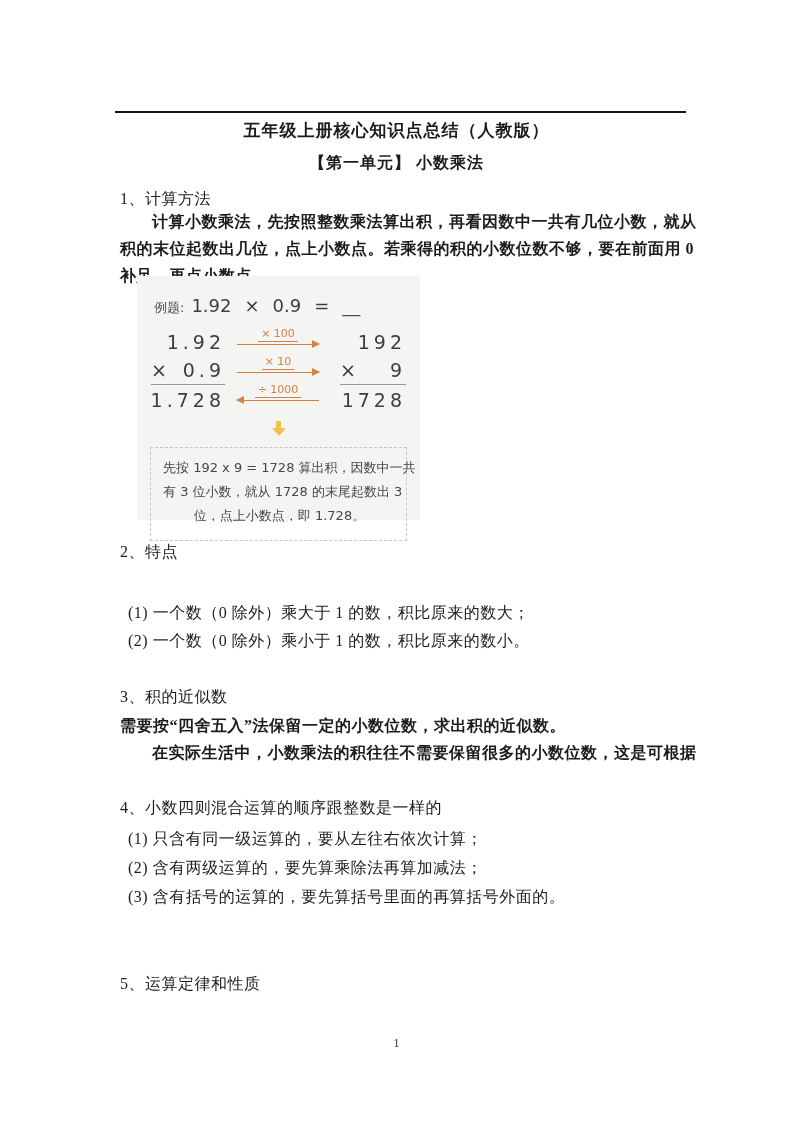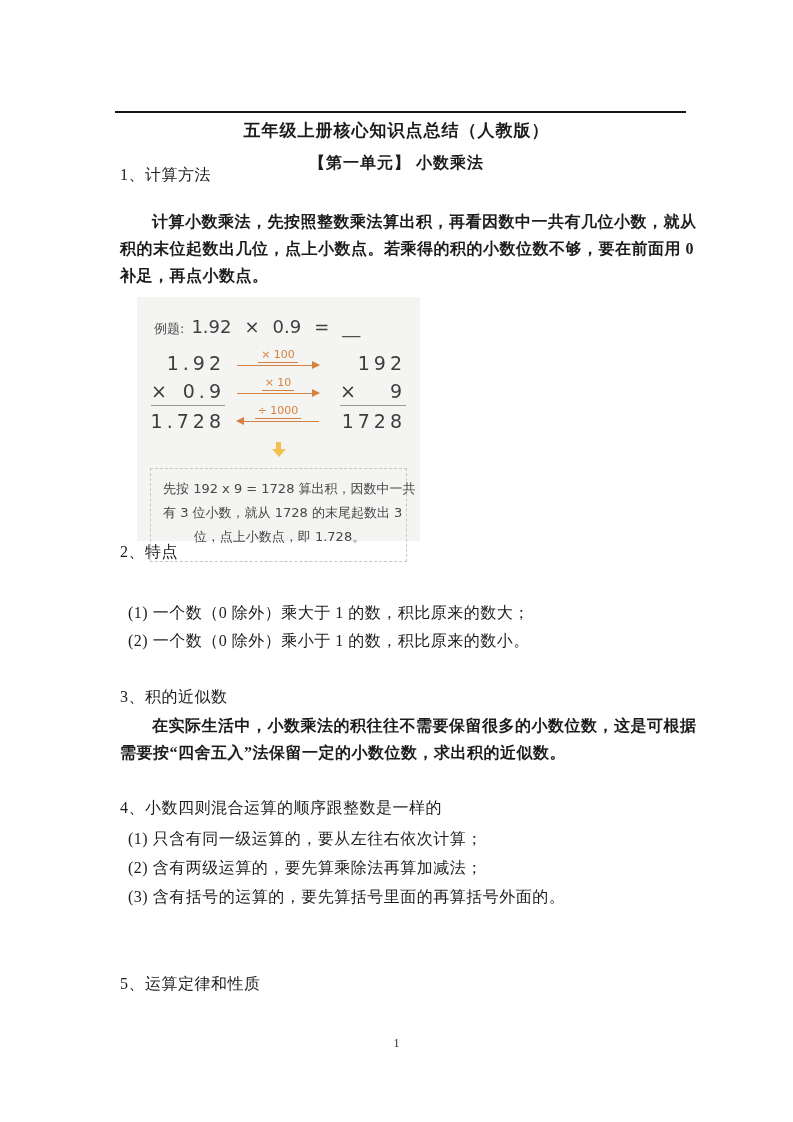--- a/index.html
+++ b/index.html
@@ -56,21 +56,21 @@
 
   .page-number {
     position: absolute; top: 1036px; left: 0; width: 100%;
     text-align: center;
     font-size: 12px; color: #2e2e2e;
   }
 
   
   .card {
     position: absolute;
-    left: 137px; top: 297px;
+    left: 137px; top: 276px;
     width: 283px; height: 244px;
     background: #f4f4f2;
     font-family: "DejaVu Sans", "Liberation Sans", sans-serif;
     color: #434343;
     box-sizing: border-box;
   }
   .problem {
     display: flex; align-items: baseline;
     padding: 19px 0 0 17px;
   }
@@ -143,21 +143,21 @@
 </head>
 <body>
 
 <div class="page">
 
   <div class="header-rule"></div>
 
   <div class="title">五年级上册核心知识点总结（人教版）</div>
   <div class="subtitle">【第一单元】 小数乘法</div>
 
-  <div class="heading" style="top:161px">1、计算方法</div>
+  <div class="heading" style="top:185px">1、计算方法</div>
   <div class="para lh27" style="top:208px">
     <span class="line indent">计算小数乘法，先按照整数乘法算出积，再看因数中一共有几位小数，就从</span>
     <span class="line">积的末位起数出几位，点上小数点。若乘得的积的小数位数不够，要在前面用 0</span>
     <span class="line">补足，再点小数点。</span>
   </div>
 
   <div class="card">
     <div class="problem">
       <span class="plabel">例题:</span>
       <span class="tok">1.92</span>
@@ -215,22 +215,22 @@
   </div>
 
   <div class="heading" style="top:538px">2、特点</div>
   <div class="items lh28" style="top:599px">
     <span class="line">(1) 一个数（0 除外）乘大于 1 的数，积比原来的数大；</span>
     <span class="line">(2) 一个数（0 除外）乘小于 1 的数，积比原来的数小。</span>
   </div>
 
   <div class="heading" style="top:683px">3、积的近似数</div>
   <div class="para lh27" style="top:712px">
+    <span class="line">需要按“四舍五入”法保留一定的小数位数，求出积的近似数。</span>
     <span class="line indent">在实际生活中，小数乘法的积往往不需要保留很多的小数位数，这是可根据</span>
-    <span class="line">需要按“四舍五入”法保留一定的小数位数，求出积的近似数。</span>
   </div>
 
   <div class="heading" style="top:794px">4、小数四则混合运算的顺序跟整数是一样的</div>
   <div class="items lh29" style="top:824px">
     <span class="line">(1) 只含有同一级运算的，要从左往右依次计算；</span>
     <span class="line">(2) 含有两级运算的，要先算乘除法再算加减法；</span>
     <span class="line">(3) 含有括号的运算的，要先算括号里面的再算括号外面的。</span>
   </div>
 
   <div class="heading" style="top:970px">5、运算定律和性质</div>

